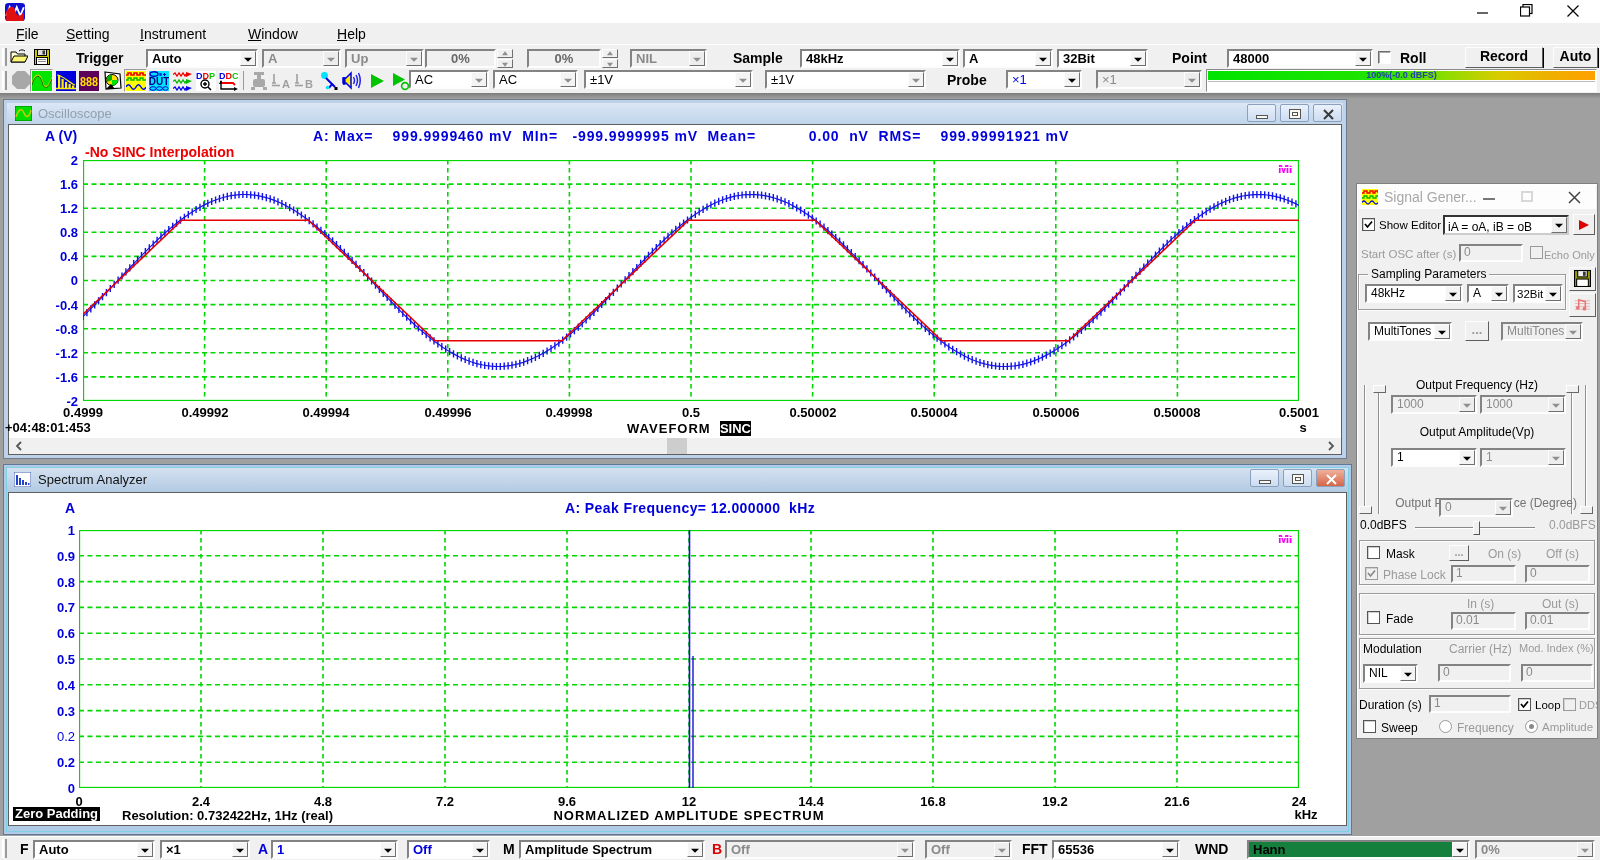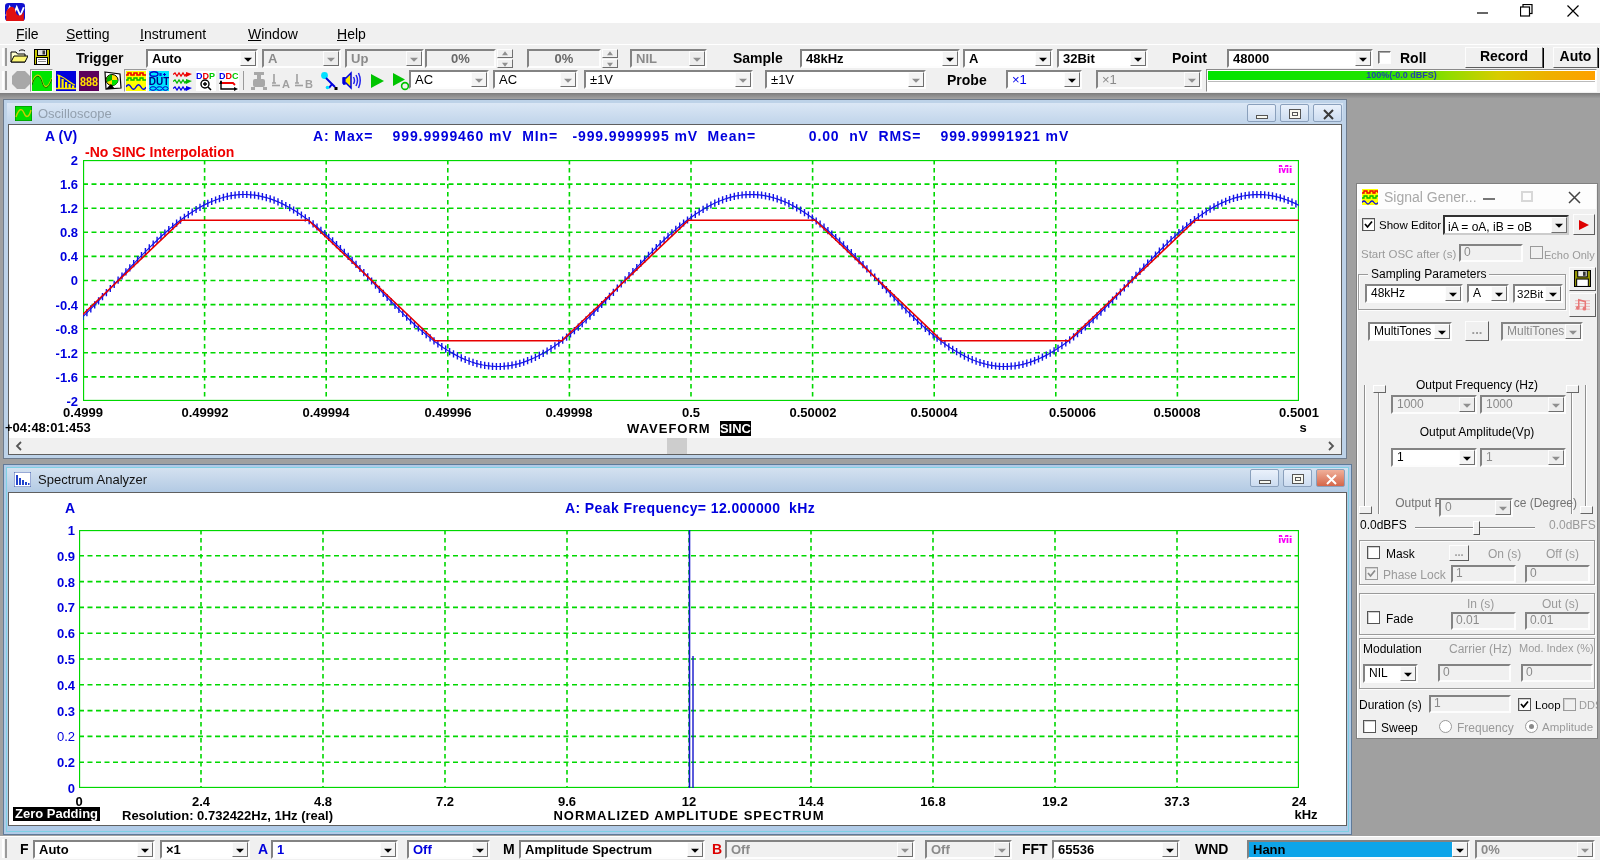--- a/index.html
+++ b/index.html
@@ -351,21 +351,21 @@
       <div style="position:absolute;left:-8px;top:245px;width:77px;text-align:right;font-size:13px;font-weight:bold;color:#0000dd">-1.6</div>
       <div style="position:absolute;left:-8px;top:269px;width:77px;text-align:right;font-size:13px;font-weight:bold;color:#0000dd">-2</div>
       <div style="position:absolute;left:34px;top:280px;width:80px;text-align:center;font-size:13px;font-weight:bold;color:#000">0.4999</div>
       <div style="position:absolute;left:156px;top:280px;width:80px;text-align:center;font-size:13px;font-weight:bold;color:#000">0.49992</div>
       <div style="position:absolute;left:277px;top:280px;width:80px;text-align:center;font-size:13px;font-weight:bold;color:#000">0.49994</div>
       <div style="position:absolute;left:399px;top:280px;width:80px;text-align:center;font-size:13px;font-weight:bold;color:#000">0.49996</div>
       <div style="position:absolute;left:520px;top:280px;width:80px;text-align:center;font-size:13px;font-weight:bold;color:#000">0.49998</div>
       <div style="position:absolute;left:642px;top:280px;width:80px;text-align:center;font-size:13px;font-weight:bold;color:#000">0.5</div>
       <div style="position:absolute;left:764px;top:280px;width:80px;text-align:center;font-size:13px;font-weight:bold;color:#000">0.50002</div>
       <div style="position:absolute;left:885px;top:280px;width:80px;text-align:center;font-size:13px;font-weight:bold;color:#000">0.50004</div>
-      <div style="position:absolute;left:1007px;top:280px;width:80px;text-align:right;font-size:13px;font-weight:bold;color:#000">0.50006</div>
+      <div style="position:absolute;left:1007px;top:280px;width:80px;text-align:center;font-size:13px;font-weight:bold;color:#000">0.50006</div>
       <div style="position:absolute;left:1128px;top:280px;width:80px;text-align:center;font-size:13px;font-weight:bold;color:#000">0.50008</div>
       <div style="position:absolute;left:1250px;top:280px;width:80px;text-align:center;font-size:13px;font-weight:bold;color:#000">0.5001</div>
       <div style="position:absolute;left:-4px;top:295px;font-size:13px;font-weight:bold;color:#000">+04:48:01:453</div>
       <div style="position:absolute;left:580px;top:296px;width:200px;text-align:center;font-size:13px;font-weight:bold;color:#000;letter-spacing:1px">WAVEFORM&nbsp; <span style="background:#000;color:#fff;letter-spacing:0">SINC</span></div>
       <div style="position:absolute;left:1282px;top:295px;width:24px;text-align:center;font-size:13px;font-weight:bold;color:#000">s</div>
       <div style="position:absolute;left:1269px;top:36px;width:20px;height:14px;overflow:hidden"><span style="font-size:13.5px;font-weight:bold;color:#f800f8;letter-spacing:-0.5px">Mi</span><i style="position:absolute;left:0;top:3px;width:20px;height:1px;background:#fff"></i><i style="position:absolute;left:0;top:6px;width:20px;height:1px;background:#fff"></i></div>
       <svg width="1216" height="241" style="position:absolute;left:74px;top:35px" viewBox="0 0 1216 241">
         <rect x="0.5" y="0.5" width="1215" height="240" fill="none" stroke="#00d800" stroke-width="1.3"></rect>
         <line x1="0" y1="24.1" x2="1216" y2="24.1" stroke="#00d800" stroke-width="1.6" stroke-dasharray="5,3.5"></line>
         <line x1="0" y1="48.2" x2="1216" y2="48.2" stroke="#00d800" stroke-width="1.6" stroke-dasharray="5,3.5"></line>
@@ -442,21 +442,21 @@
       <div style="position:absolute;left:0px;top:288px;width:66px;text-align:right;font-size:13px;font-weight:bold;color:#0000dd">0</div>
       <div style="position:absolute;left:30px;top:301px;width:80px;text-align:center;font-size:13px;font-weight:bold;color:#000">0</div>
       <div style="position:absolute;left:152px;top:301px;width:80px;text-align:center;font-size:13px;font-weight:bold;color:#000">2.4</div>
       <div style="position:absolute;left:274px;top:301px;width:80px;text-align:center;font-size:13px;font-weight:bold;color:#000">4.8</div>
       <div style="position:absolute;left:396px;top:301px;width:80px;text-align:center;font-size:13px;font-weight:bold;color:#000">7.2</div>
       <div style="position:absolute;left:518px;top:301px;width:80px;text-align:center;font-size:13px;font-weight:bold;color:#000">9.6</div>
       <div style="position:absolute;left:640px;top:301px;width:80px;text-align:center;font-size:13px;font-weight:bold;color:#000">12</div>
       <div style="position:absolute;left:762px;top:301px;width:80px;text-align:center;font-size:13px;font-weight:bold;color:#000">14.4</div>
       <div style="position:absolute;left:884px;top:301px;width:80px;text-align:center;font-size:13px;font-weight:bold;color:#000">16.8</div>
       <div style="position:absolute;left:1006px;top:301px;width:80px;text-align:center;font-size:13px;font-weight:bold;color:#000">19.2</div>
-      <div style="position:absolute;left:1128px;top:301px;width:80px;text-align:center;font-size:13px;font-weight:bold;color:#000">37.3</div>
+      <div style="position:absolute;left:1128px;top:301px;width:80px;text-align:center;font-size:13px;font-weight:bold;color:#000">21.6</div>
       <div style="position:absolute;left:1250px;top:301px;width:80px;text-align:center;font-size:13px;font-weight:bold;color:#000">24</div>
       <div style="position:absolute;left:1282px;top:314px;width:30px;text-align:center;font-size:13px;font-weight:bold;color:#000">kHz</div>
       <div style="position:absolute;left:4px;top:314px;background:#000;color:#fff;font-size:13px;line-height:14px;font-weight:bold;padding:0 2px">Zero Padding</div>
       <div style="position:absolute;left:113px;top:315px;font-size:13px;font-weight:bold;color:#000">Resolution: 0.732422Hz, 1Hz (real)</div>
       <div style="position:absolute;left:520px;top:315px;width:320px;text-align:center;font-size:13px;font-weight:bold;color:#000;letter-spacing:1px">NORMALIZED AMPLITUDE SPECTRUM</div>
       <div style="position:absolute;left:1269px;top:38px;width:20px;height:14px;overflow:hidden"><span style="font-size:13.5px;font-weight:bold;color:#f800f8;letter-spacing:-0.5px">Mi</span><i style="position:absolute;left:0;top:3px;width:20px;height:1px;background:#fff"></i><i style="position:absolute;left:0;top:6px;width:20px;height:1px;background:#fff"></i></div>
       <svg width="1220" height="258" style="position:absolute;left:70px;top:37px" viewBox="0 0 1220 258">
         <rect x="0.5" y="0.5" width="1219" height="257" fill="none" stroke="#00d800" stroke-width="1.3"></rect>
         <line x1="0" y1="25.8" x2="1220" y2="25.8" stroke="#00d800" stroke-width="1.6" stroke-dasharray="5,3.5"></line>
         <line x1="0" y1="51.6" x2="1220" y2="51.6" stroke="#00d800" stroke-width="1.6" stroke-dasharray="5,3.5"></line>
@@ -722,21 +722,21 @@
       </span>
     </div>
     <div style="position:absolute;left:1022px;top:4px;color:#000;font-weight:bold;font-size:14px;white-space:nowrap">FFT</div>
     <div class="cb" style="left:1052px;top:3px;width:128px;height:19px;background:#fff;">
       <span style="position:absolute;left:4px;top:50%;transform:translateY(-54%);color:#000;font-weight:bold;font-size:13px;white-space:nowrap">65536</span>
       <span class="ab" style="width:16px;background:#f4f4f4;">
         <i style="border-top-color:#000"></i>
       </span>
     </div>
     <div style="position:absolute;left:1195px;top:4px;color:#000;font-weight:bold;font-size:14px;white-space:nowrap">WND</div>
-    <div class="cb" style="left:1247px;top:3px;width:223px;height:19px;background:#0ea5e9;">
+    <div class="cb" style="left:1247px;top:3px;width:223px;height:19px;background:#15803d;">
       <span style="position:absolute;left:4px;top:50%;transform:translateY(-54%);color:#000;font-weight:bold;font-size:13px;white-space:nowrap">Hann</span>
       <span class="ab" style="width:16px;background:#f4f4f4;">
         <i style="border-top-color:#000"></i>
       </span>
     </div>
     <div class="cb" style="left:1475px;top:3px;width:120px;height:19px;background:#f0f0f0;">
       <span style="position:absolute;left:4px;top:50%;transform:translateY(-54%);color:#8a8a8a;font-weight:bold;font-size:13px;white-space:nowrap">0%</span>
       <span class="ab" style="width:16px;background:#ededed;">
         <i style="border-top-color:#8f8f8f"></i>
       </span>

